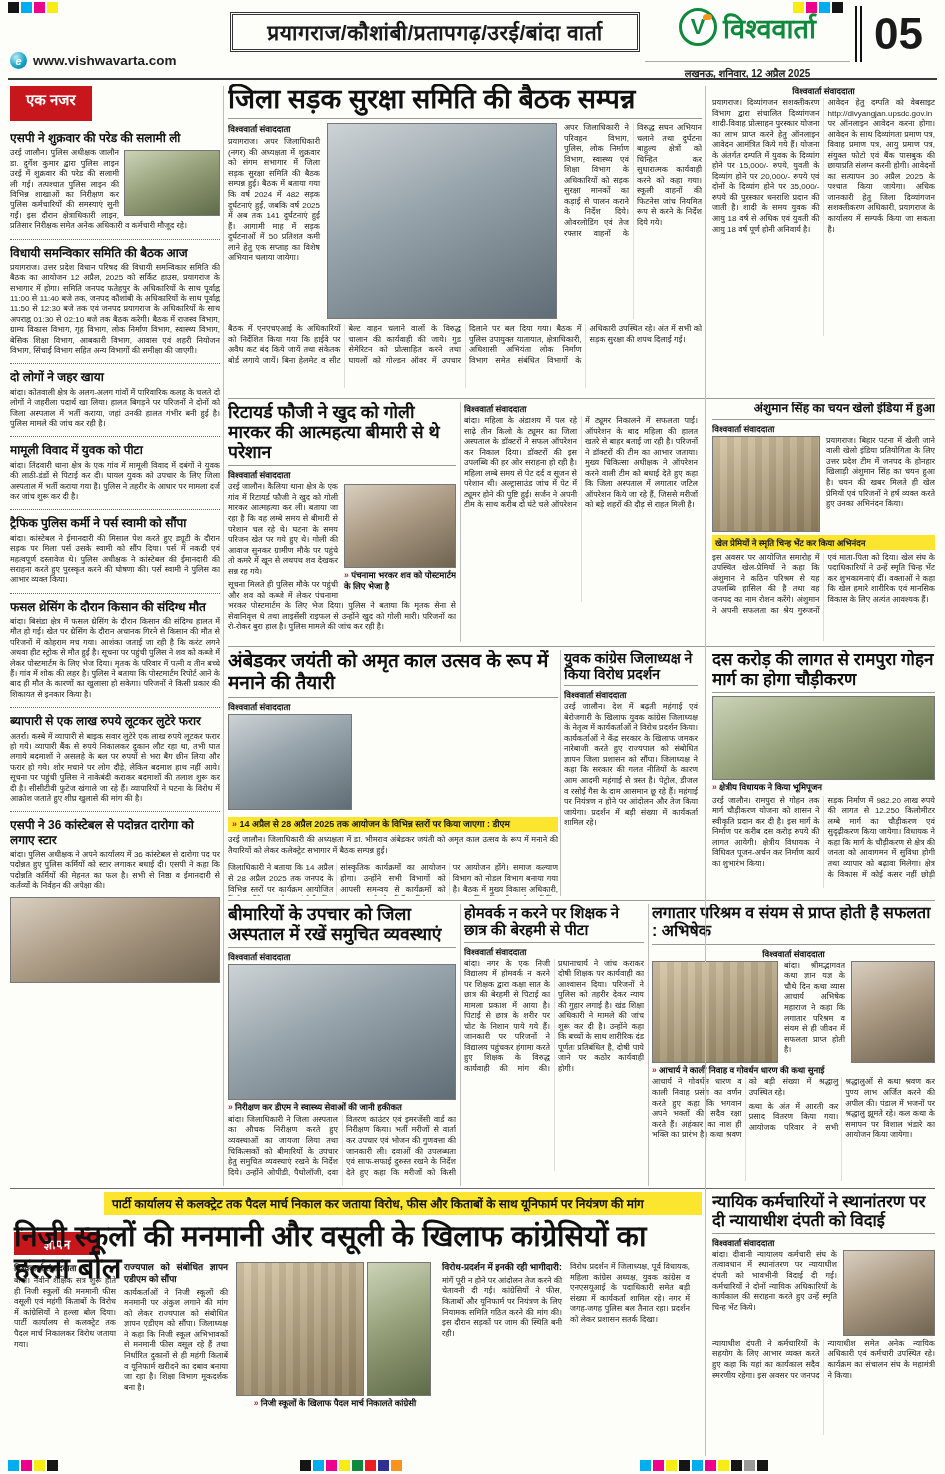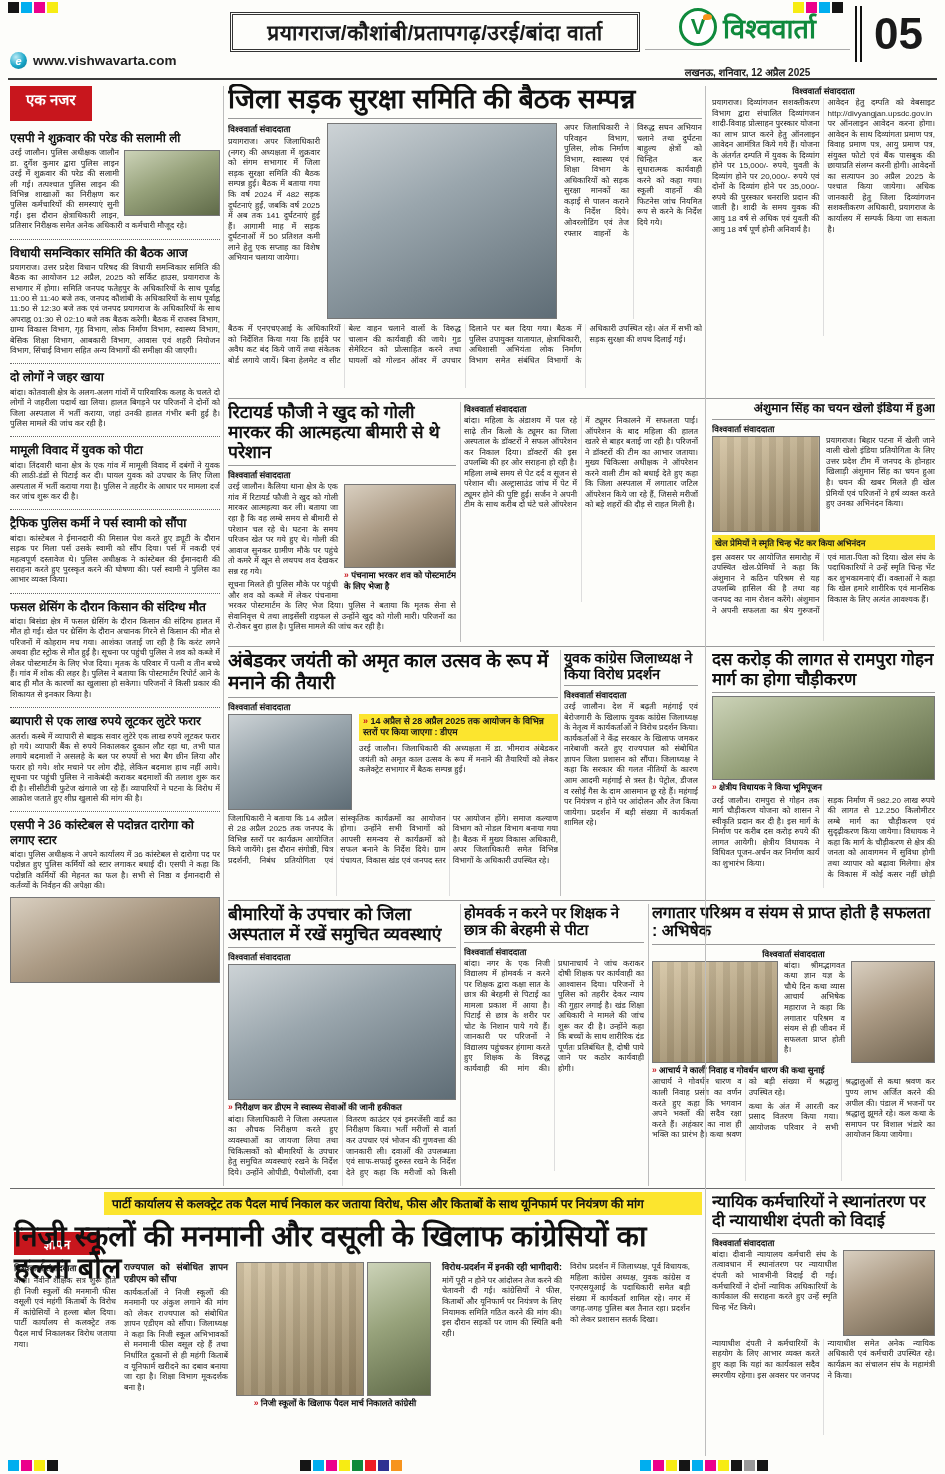--- a/index.html
+++ b/index.html
@@ -15,21 +15,21 @@
 
   
   .masthead-box { position:absolute; left:230px; top:12px; width:410px; height:40px; border:3px double #333;
     display:flex; align-items:center; justify-content:center; font-size:21px; font-weight:bold; letter-spacing:.5px; }
   .brand-cluster { position:absolute; left:645px; top:8px; width:205px; text-align:center; }
   .brand-row { display:flex; align-items:center; justify-content:center; gap:6px; }
   .brand-logo { width:38px; height:38px; border-radius:50%; border:3px solid #0f8a3c; color:#0f8a3c; font-weight:bold;
     font-size:22px; display:flex; align-items:center; justify-content:center; position:relative; background:#fff; }
   .brand-logo::after { content:""; position:absolute; right:2px; top:3px; width:9px; height:6px; background:#f7941d; border-radius:60% 60% 60% 0; }
   .brand-name { font-size:27px; font-weight:bold; color:#0f8a3c; }
-  .brand-date { margin-top:3px; border-top:1px solid #aaa; padding-top:15px; font-size:10px; font-weight:bold; color:#222; }
+  .brand-date { margin-top:15px; border-top:1px solid #aaa; padding-top:4px; font-size:10px; font-weight:bold; color:#222; }
   .page-num { position:absolute; right:10px; top:6px; width:80px; height:56px; border-left:7px double #111;
     display:flex; align-items:center; justify-content:center; font-size:44px; font-weight:bold; }
   .site-row { position:absolute; left:10px; top:52px; display:flex; align-items:center; gap:6px; font-size:13.5px; font-weight:bold; color:#222; }
   .globe { width:17px; height:17px; border-radius:50%; background:radial-gradient(circle at 35% 30%,#bdeaf5,#19a7c9 55%,#0b6e86);
     color:#fff; font-size:11px; font-style:italic; font-weight:bold; display:flex; align-items:center; justify-content:center; }
   .header-rule { position:absolute; left:8px; right:8px; top:78px; height:2px; background:#3a3a3a; }
 
   .hrule { position:absolute; height:1px; background:#9a9a9a; }
   .vrule { position:absolute; width:1px; background:#bdbdbd; }
 
@@ -70,21 +70,21 @@
   .a-photo { width:230px; height:196px; }
   .a-colR { flex:1; }
   .a-bottom { margin-top:5px; height:64px; overflow:hidden; }
 
   .c-photobox { float:right; width:112px; margin:2px 0 2px 6px; }
   .c-photobox .photo { width:112px; height:84px; }
 
   .e-row { display:flex; gap:6px; }
   .e-photo { width:108px; height:96px; }
   .e-caption { background:#fce52e; font-size:8.5px; font-weight:bold; padding:2px 3px; margin:3px 0; }
-  .f-row { display:flex; gap:7px; margin-bottom:4px; }
+  .f-row { display:flex; gap:7px; margin-bottom:4px;flex-direction:column; }
   .f-photo { width:124px; height:96px; }
   .f-right { flex:1; }
   .h-photo { width:100%; height:84px; margin-top:2px; }
   .i-photo { width:100%; height:136px; margin-top:2px; }
   .k-row { display:flex; gap:6px; }
   .k-photoA { width:126px; height:102px; }
   .k-photoB { width:84px; height:102px; }
   .m-row { display:flex; gap:6px; margin-bottom:3px; }
   .m-photo { width:92px; height:86px; }
 

